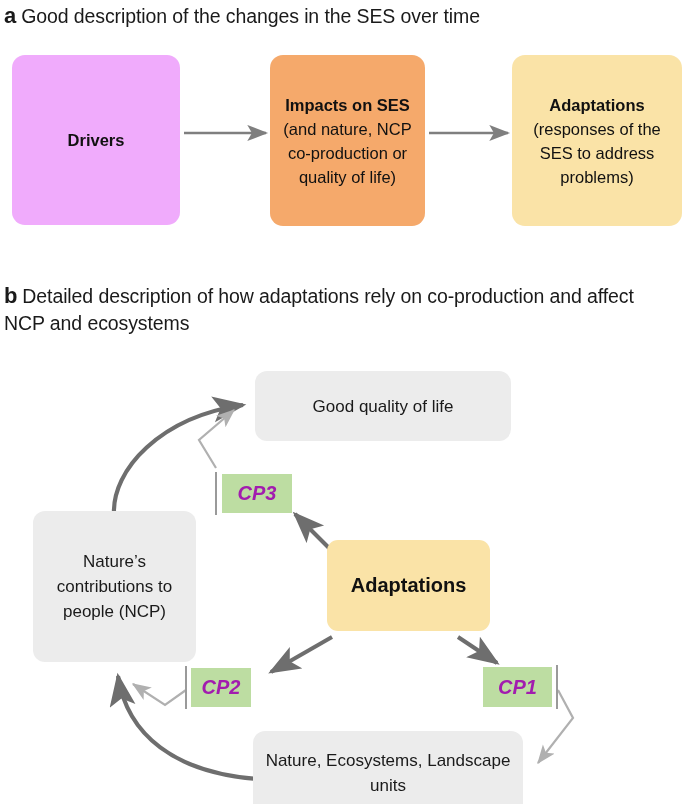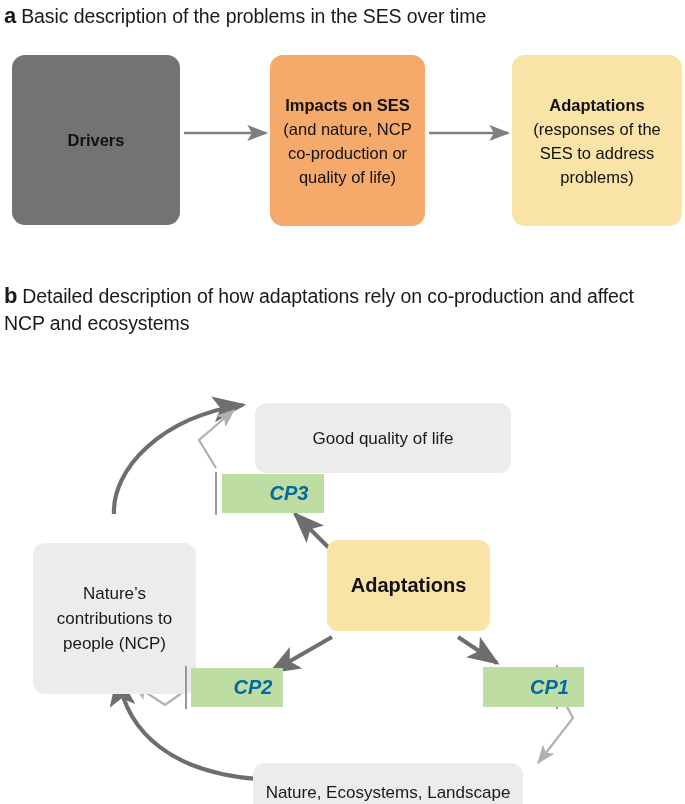--- a/index.html
+++ b/index.html
@@ -40,21 +40,21 @@
     box-sizing: border-box;
     display: flex;
     align-items: center;
     justify-content: center;
     text-align: center;
     font-size: 16.5px;
     line-height: 24px;
     padding: 4px 8px;
   }
   .a-box .ttl { font-weight: bold; }
-  #box-drivers  { left: 12px;  top: 55px; width: 168px; height: 170px; background: #737373; }
+  #box-drivers  { left: 12px;  top: 55px; width: 168px; height: 170px; background: #f0abfc; }
   #box-impacts  { left: 270px; top: 55px; width: 155px; height: 171px; background: #F5A96B; }
   #box-adapt-a  { left: 512px; top: 55px; width: 170px; height: 171px; background: #FAE3A7; }
 
   
   #svg-a, #svg-b {
     position: absolute;
     left: 0;
     top: 0;
     width: 685px;
     height: 804px;
@@ -68,21 +68,20 @@
     box-sizing: border-box;
     display: flex;
     align-items: center;
     justify-content: center;
     text-align: center;
     background: #ECECEC;
     font-size: 17px;
     line-height: 25px;
     color: #1a1a1a;
     padding: 3px 6px;
-    margin-top: 32px;
   }
   #box-gql    { left: 255px; top: 371px; width: 256px; height: 70px; }
   #box-ncp    { left: 33px;  top: 511px; width: 163px; height: 151px; text-align: center; }
   #box-nature { left: 253px; top: 731px; width: 270px; height: 84px; }
 
   #box-adapt-b {
     position: absolute;
     left: 327px; top: 540px; width: 163px; height: 91px;
     border-radius: 11px;
     background: #FAE3A7;
@@ -97,41 +96,40 @@
   
   .cp-label {
     position: absolute;
     background: #BDDDA2;
     display: flex;
     align-items: center;
     justify-content: center;
     font-style: italic;
     font-weight: bold;
     font-size: 20px;
-    color: #0369a1;
-    padding-left: 32px;
+    color: #a21caf;
   }
   #cp3 { left: 222px; top: 474px; width: 70px; height: 39px; }
   #cp2 { left: 191px; top: 668px; width: 60px; height: 39px; }
   #cp1 { left: 483px; top: 667px; width: 69px; height: 40px; }
 
   
   .cp-tick {
     position: absolute;
     width: 2px;
     background: #9a9a9a;
   }
   #tick-cp3 { left: 215px; top: 472px;  height: 43px; }
   #tick-cp2 { left: 185px; top: 666px;  height: 43px; }
   #tick-cp1 { left: 556px; top: 665px;  height: 44px; }
 </style>
 </head>
 <body>
 
-<div class="panel-title" id="title-a"><span class="panel-letter">a</span><span>Basic description of the problems in the SES over time</span></div>
+<div class="panel-title" id="title-a"><span class="panel-letter">a</span><span>Good description of the changes in the SES over time</span></div>
 
 <div class="a-box" id="box-drivers">
   <div>
     <span class="ttl">Drivers</span><br>
   </div>
 </div>
 
 <div class="a-box" id="box-impacts">
   <div>
     <span class="ttl">Impacts on SES</span>

